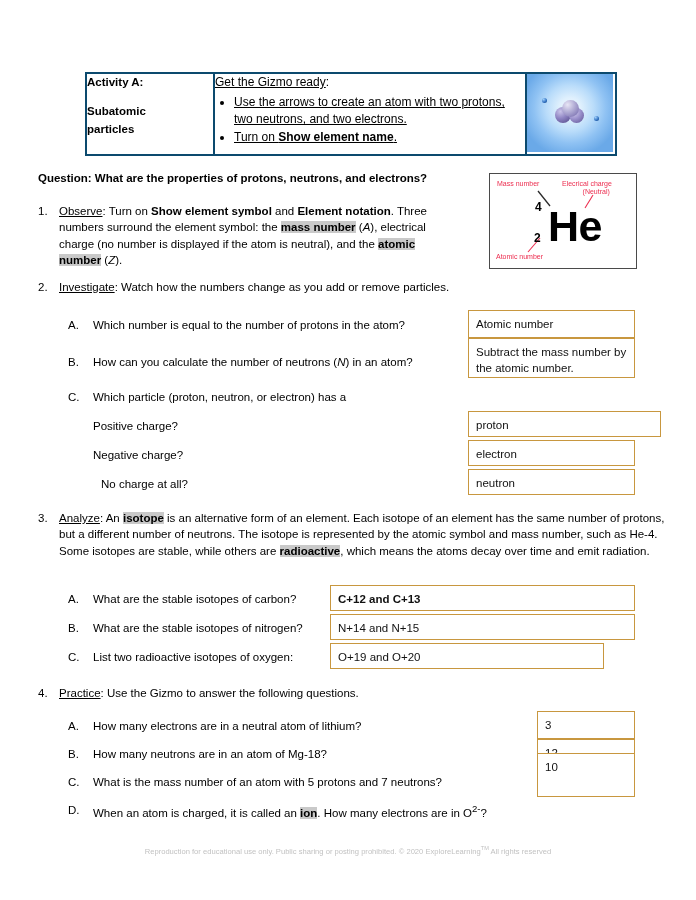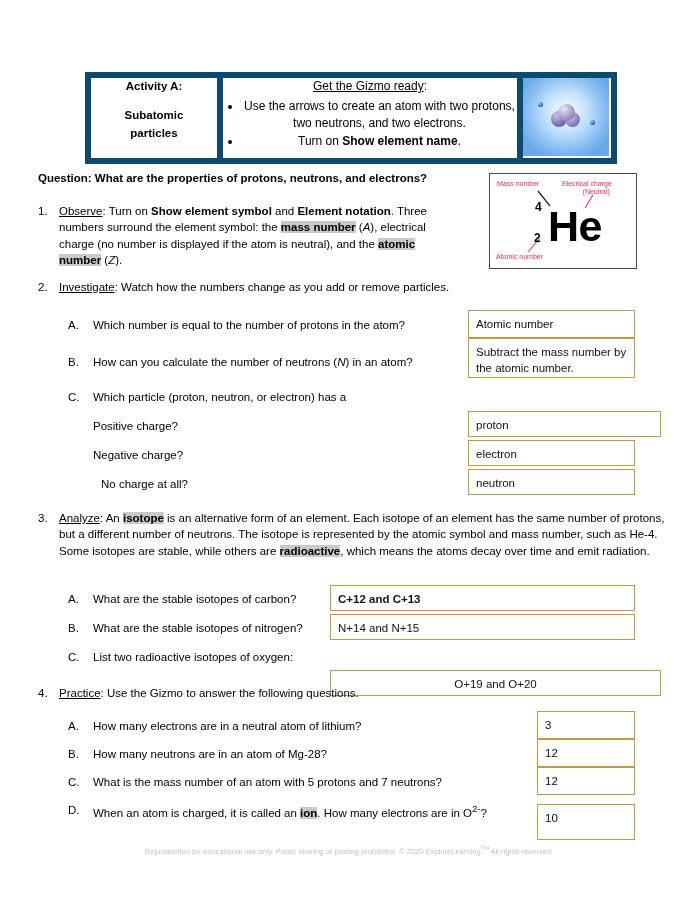--- a/index.html
+++ b/index.html
@@ -20,24 +20,23 @@
   .activity-table {
     position: absolute;
     left: 85px;
     top: 72px;
     width: 532px;
     border: 1px solid #000;
     border-collapse: collapse;
     table-layout: fixed;
   }
   .activity-table td {
-    border: 6px solid #0c4a6e;
+    border: 2px solid #0c4a6e;
     vertical-align: top;
     padding: 0;
-    text-align: center;
   }
   .act-title-cell {
     width: 126px;
     padding: 10px 9px 10px 11px;
     font-weight: bold;
     font-size: 11.5px;
     line-height: 1.55;
   }
   .act-title-cell .gap { height: 11px; }
   .act-body-cell {
@@ -47,20 +46,21 @@
   }
   .act-ready {
     text-decoration: underline;
     margin-bottom: 3px;
   }
   .act-ready .nounder { text-decoration: none; display: inline-block; }
   ul.act-list {
     margin: 2px 0 8px 0;
     padding-left: 19px;
     list-style: disc;
+    text-decoration: underline;
   }
   ul.act-list li {
     margin-bottom: 1px;
     line-height: 1.42;
   }
   .act-img-cell {
     width: 88px;
     padding: 0;
   }
   .gizmo-thumb {
@@ -321,46 +321,46 @@
 <div class="subq" style="left:68px; top:620px; width:270px;">
   <span class="letter">B.</span>
   <span class="qtext">What are the stable isotopes of nitrogen?</span>
 </div>
 <div class="abox" style="left:330px; top:614px; width:305px; height:26px;"><span>N+14 and N+15</span></div>
 
 <div class="subq" style="left:68px; top:649px; width:270px;">
   <span class="letter">C.</span>
   <span class="qtext">List two radioactive isotopes of oxygen:</span>
 </div>
-<div class="abox" style="left:330px; top:670px; width:331px; height:26px;text-align:center;"><span>O+19 and O+20</span></div>
+<div class="abox" style="left:330px; top:643px; width:274px; height:26px;"><span>O+19 and O+20</span></div>
 
 <div class="num-item" id="item4">
   <span class="marker">4.</span>
   <span class="body"><span class="u">Practice</span><span>: Use the Gizmo to answer the following questions.</span></span>
 </div>
 
 <div class="subq" style="left:68px; top:718px; width:460px;">
   <span class="letter">A.</span>
   <span class="qtext">How many electrons are in a neutral atom of lithium?</span>
 </div>
 <div class="abox" style="left:537px; top:711px; width:98px; height:28px;"><span>3</span></div>
 
 <div class="subq" style="left:68px; top:746px; width:460px;">
   <span class="letter">B.</span>
-  <span class="qtext">How many neutrons are in an atom of Mg-28?</span>
+  <span class="qtext">How many neutrons are in an atom of Mg-18?</span>
 </div>
 <div class="abox" style="left:537px; top:739px; width:98px; height:28px;"><span>12</span></div>
 
 <div class="subq" style="left:68px; top:774px; width:460px;">
   <span class="letter">C.</span>
   <span class="qtext">What is the mass number of an atom with 5 protons and 7 neutrons?</span>
 </div>
 <div class="abox" style="left:537px; top:767px; width:98px; height:28px;"><span>12</span></div>
 
 <div class="subq" style="left:68px; top:802px; width:470px;">
   <span class="letter">D.</span>
   <span class="qtext"><span>When an atom is charged, it is called an </span><span class="hl">ion</span><span>. How many electrons are in O</span><sup>2-</sup><span>?</span></span>
 </div>
-<div class="abox" style="left:537px; top:804px; width:98px; height:36px;"><span>10</span></div>
+<div class="abox" style="left:537px; top:753px; width:98px; height:44px;"><span>10</span></div>
 
 <div class="footer">
   <span>Reproduction for educational use only. Public sharing or posting prohibited. © 2020 ExploreLearning</span><sup>TM</sup><span> All rights reserved</span>
 </div>
 
 </body></html>

